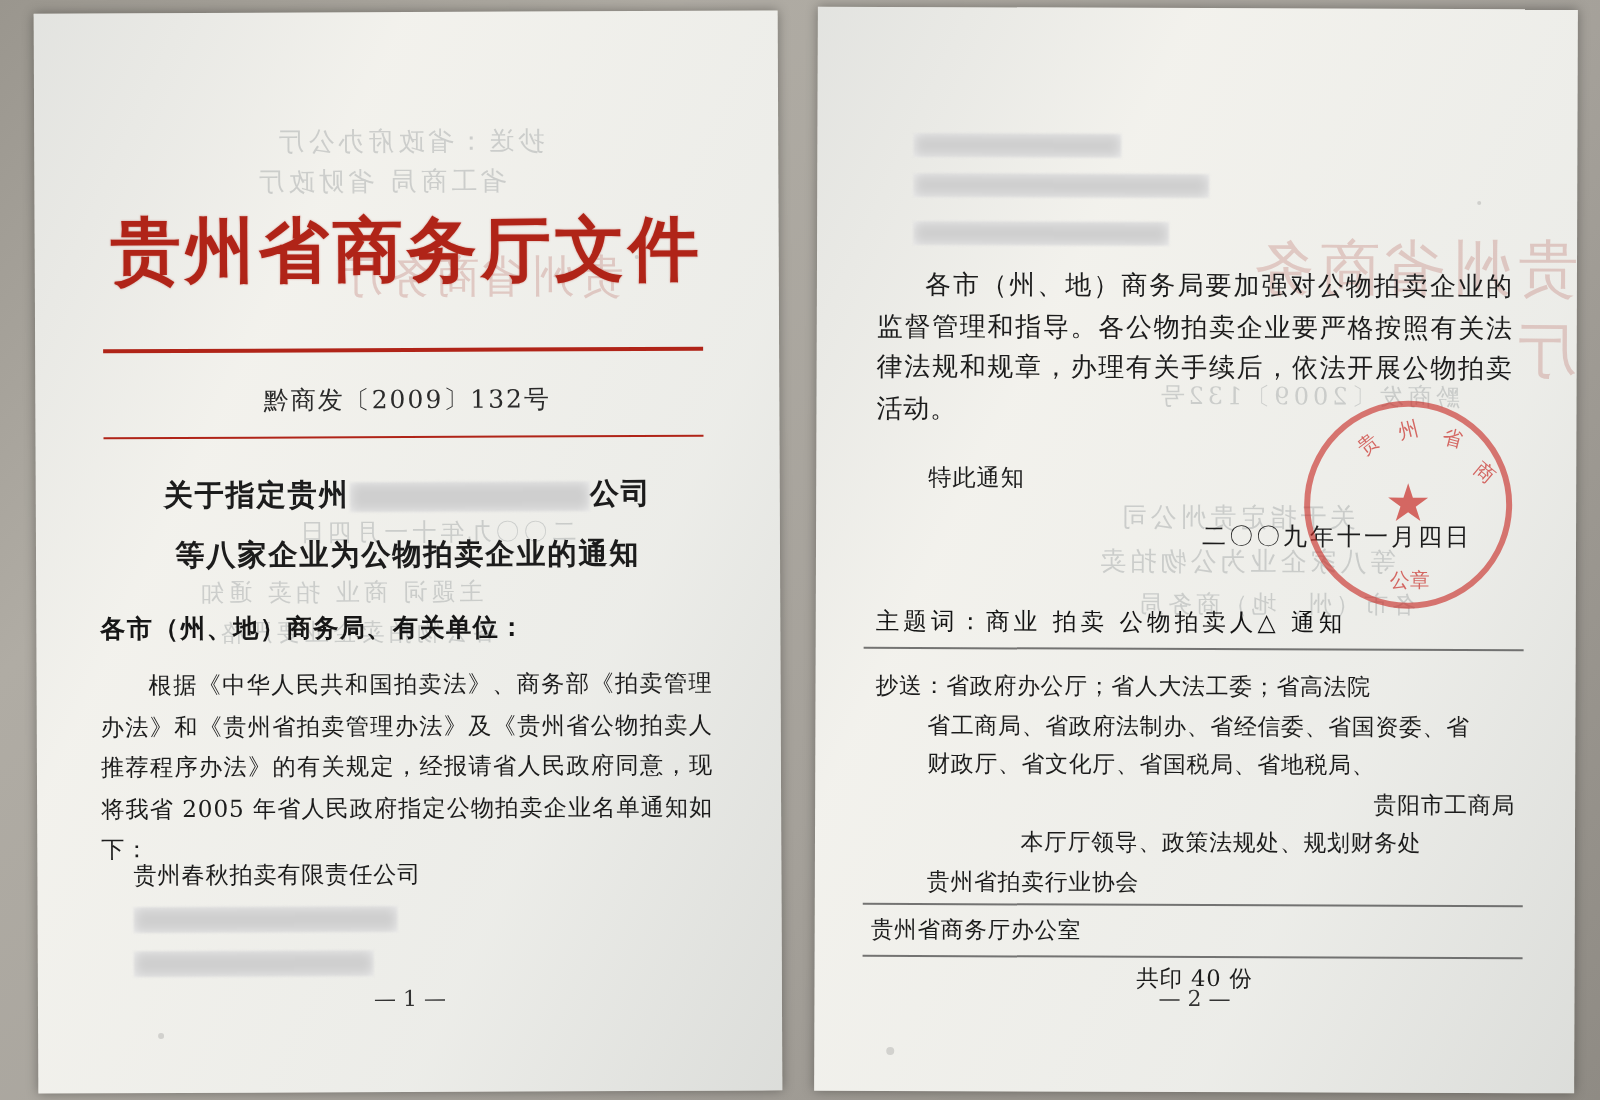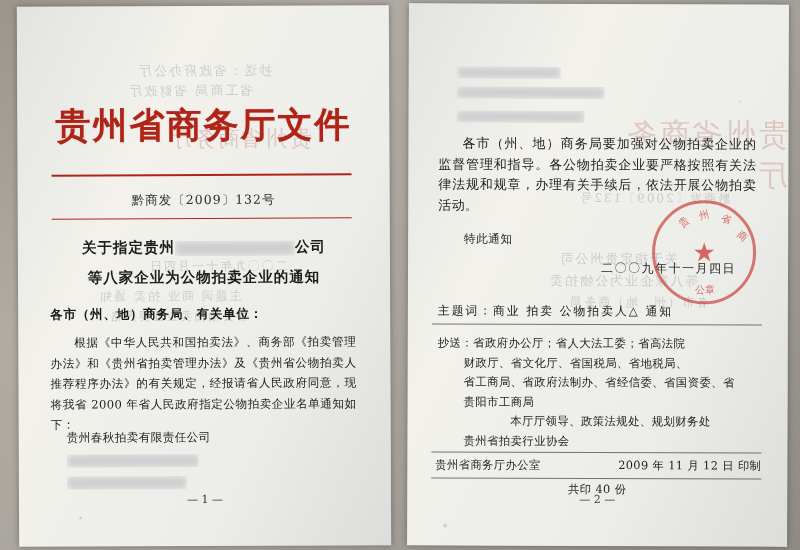--- a/index.html
+++ b/index.html
@@ -303,21 +303,21 @@
       <div class="doc-number">黔商发〔2009〕132号</div>
       <div class="red-rule" style="top:212px; height:1px;"></div>
 
       <div class="subject-line" style="top:232px;">
         <span>关于指定贵州</span><span class="redacted" style="width:120px; height:15px;"></span><span>公司</span>
       </div>
       <div class="subject-line" style="top:262px;">等八家企业为公物拍卖企业的通知</div>
 
       <div class="recipient">各市（州、地）商务局、有关单位：</div>
 
-      <div class="para" style="top:326px; text-indent:24px;">根据《中华人民共和国拍卖法》、商务部《拍卖管理办法》和《贵州省拍卖管理办法》及《贵州省公物拍卖人推荐程序办法》的有关规定，经报请省人民政府同意，现将我省 2000 年省人民政府指定公物拍卖企业名单通知如下：</div>
+      <div class="para" style="top:326px; text-indent:24px;">根据《中华人民共和国拍卖法》、商务部《拍卖管理办法》和《贵州省拍卖管理办法》及《贵州省公物拍卖人推荐程序办法》的有关规定，经报请省人民政府同意，现将我省 2005 年省人民政府指定公物拍卖企业名单通知如下：</div>
 
       <div class="list-item" style="top:424px;">贵州春秋拍卖有限责任公司</div>
       <div class="list-item" style="top:446px;"><span class="redacted" style="width:132px; height:13px;"></span></div>
       <div class="list-item" style="top:468px;"><span class="redacted" style="width:120px; height:13px;"></span></div>
 
       <div class="page-number" style="bottom:40px;">— 1 —</div>
     </div>
 
     <div class="speckle" style="left:60px; top:510px; width:3px; height:3px;"></div>
     <div class="speckle" style="left:300px; top:122px; width:2px; height:2px;"></div>
@@ -356,30 +356,29 @@
         <div class="star">★</div>
       </div>
 
       <div class="kw-line" style="top:300px;">
         <span>主题词：</span><span>商业  拍卖  公物拍卖人△  通知</span>
       </div>
       <div class="hr-thin" style="top:320px;"></div>
 
       <div class="dist-block" style="top:330px;">
         <div style="display:inline">抄送：</div><span>省政府办公厅；省人大法工委；省高法院</span>
+        <div style="padding-left:26px;">省工商局、省政府法制办、省经信委、省国资委、省</div>
         <div style="padding-left:26px;">财政厅、省文化厅、省国税局、省地税局、</div>
-        <div style="padding-left:26px;">省工商局、省政府法制办、省经信委、省国资委、省</div>
-        <div style="padding-left:26px;">贵阳市工商局</div>
+        <div style="padding-left:26px;text-align:right;">贵阳市工商局</div>
         <div style="padding-left:26px;text-align:center;">本厅厅领导、政策法规处、规划财务处</div>
         <div style="padding-left:26px;">贵州省拍卖行业协会</div>
       </div>
 
       <div class="hr-thin" style="top:448px;"></div>
       <div class="foot-left" style="top:454px;">贵州省商务厅办公室</div>
-      <div class="foot-right" style="top:454px;">2009 年 11 月 12 日  印制</div>
       <div class="hr-thin" style="top:474px;"></div>
       <div class="foot-center" style="top:478px;">共印 40 份</div>
 
       <div class="page-number" style="bottom:40px;">— 2 —</div>
     </div>
 
     <div class="speckle" style="left:36px; top:520px; width:4px; height:4px;"></div>
     <div class="speckle" style="left:330px; top:96px; width:2px; height:2px;"></div>
   </div>
 

